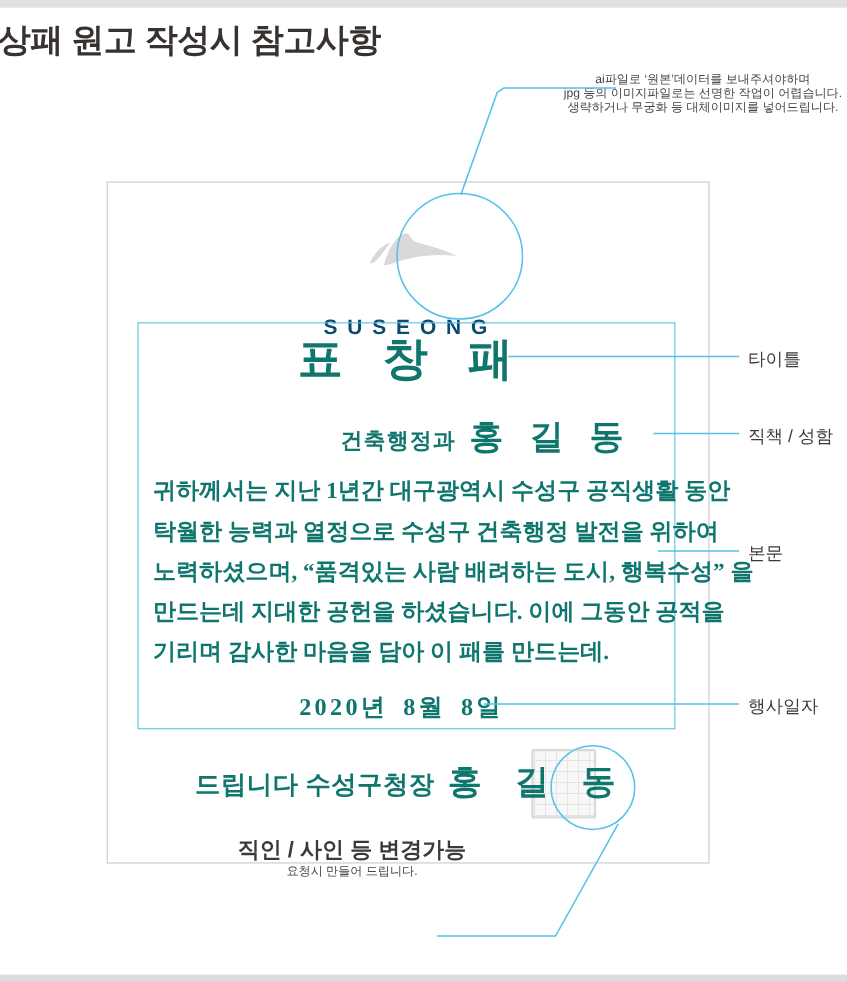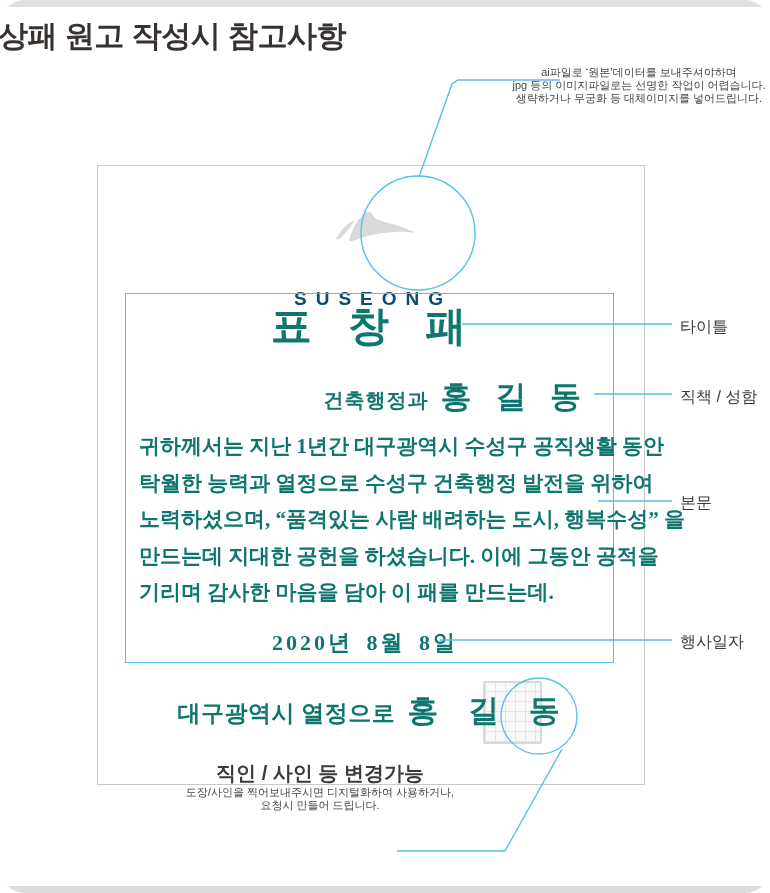--- a/index.html
+++ b/index.html
@@ -1,18 +1,18 @@
 <!DOCTYPE html>
 <html><head>
 <meta charset="utf-8">
 <style>
   html,body{margin:0;padding:0;background:#ffffff;}
   #canvas{
     position:relative;width:770px;height:893px;background:#ffffff;
-    font-family:"Liberation Sans", sans-serif;overflow:hidden;border-radius:25px;
+    font-family:"Liberation Sans", sans-serif;overflow:hidden;
   }
   .bar{position:absolute;left:0;width:770px;background:#e0e0e0;}
   #topbar{top:0;height:7px;}
   #bottombar{top:886px;height:7px;background:#dcdcdc;}
 
   #page-title{
     position:absolute;left:-2px;top:16px;font-size:30px;font-weight:600;
     color:#37322f;letter-spacing:-0.5px;white-space:nowrap;
   }
 
@@ -29,21 +29,21 @@
     font-size:19px;font-weight:bold;color:#0c4a6e;letter-spacing:9px;white-space:nowrap;margin-top:39px;
   }
   #inner-box{position:absolute;left:125px;top:293px;width:487px;height:368px;border:1px solid #55c1e8;}
 
   .serif{font-family:"Liberation Serif", serif;color:#0f766e;}
   #cert-title{
     position:absolute;left:125px;top:299px;width:488px;text-align:center;
     font-size:41px;font-weight:bold;word-spacing:24px;letter-spacing:1px;white-space:nowrap;
   }
   #recipient-row{
-    position:absolute;left:125px;top:376px;width:458px;text-align:right;white-space:nowrap;
+    position:absolute;left:111px;top:376px;width:458px;text-align:right;white-space:nowrap;
   }
   #recipient-dept{font-size:20px;font-weight:bold;letter-spacing:1px;}
   #recipient-name{font-size:31px;font-weight:bold;word-spacing:12px;letter-spacing:2px;}
   #cert-body{position:absolute;left:139px;top:428px;width:462px;}
   .body-line{
     font-size:21px;font-weight:600;line-height:36.6px;white-space:nowrap;
     text-align:justify;text-align-last:justify;
   }
   .body-line.last{text-align:left;text-align-last:left;}
   #cert-date{
@@ -120,33 +120,32 @@
     <div class="body-line">노력하셨으며, “품격있는 사람 배려하는 도시, 행복수성” 을</div>
     <div class="body-line">만드는데 지대한 공헌을 하셨습니다. 이에 그동안 공적을</div>
     <div class="body-line last">기리며 감사한 마음을 담아 이 패를 만드는데.</div>
   </div>
 
   <div id="cert-date" class="serif">2020년 8월 8일</div>
 
   <div id="seal"></div>
 
   <div id="signature-row" class="serif">
-    <span id="signature-issuer">대구광역시 열정으로</span>
+    <span id="signature-issuer">드립니다 수성구청장</span>
     <span>&nbsp;</span>
     <span id="signature-name">홍 길 동</span>
   </div>
 
   <div id="label-title" class="side-label">타이틀</div>
   <div id="label-position" class="side-label">직책 / 성함</div>
   <div id="label-body" class="side-label">본문</div>
   <div id="label-date" class="side-label">행사일자</div>
 
   <div id="seal-note">
     <div class="note-heading">직인 / 사인 등 변경가능</div>
-    <div class="note-line">도장/사인을 찍어보내주시면 디지털화하여 사용하거나,</div>
     <div class="note-line">요청시 만들어 드립니다.</div>
   </div>
 
   <svg id="leader-overlay" aria-hidden="true">
     <g stroke="#55c1e8" stroke-width="1.4" fill="none">
 
       <polyline points="560,80 458,80 452,84 419,177"></polyline>
       <circle cx="418" cy="233" r="57"></circle>
 
       <line x1="462" y1="324" x2="672" y2="324"></line>

